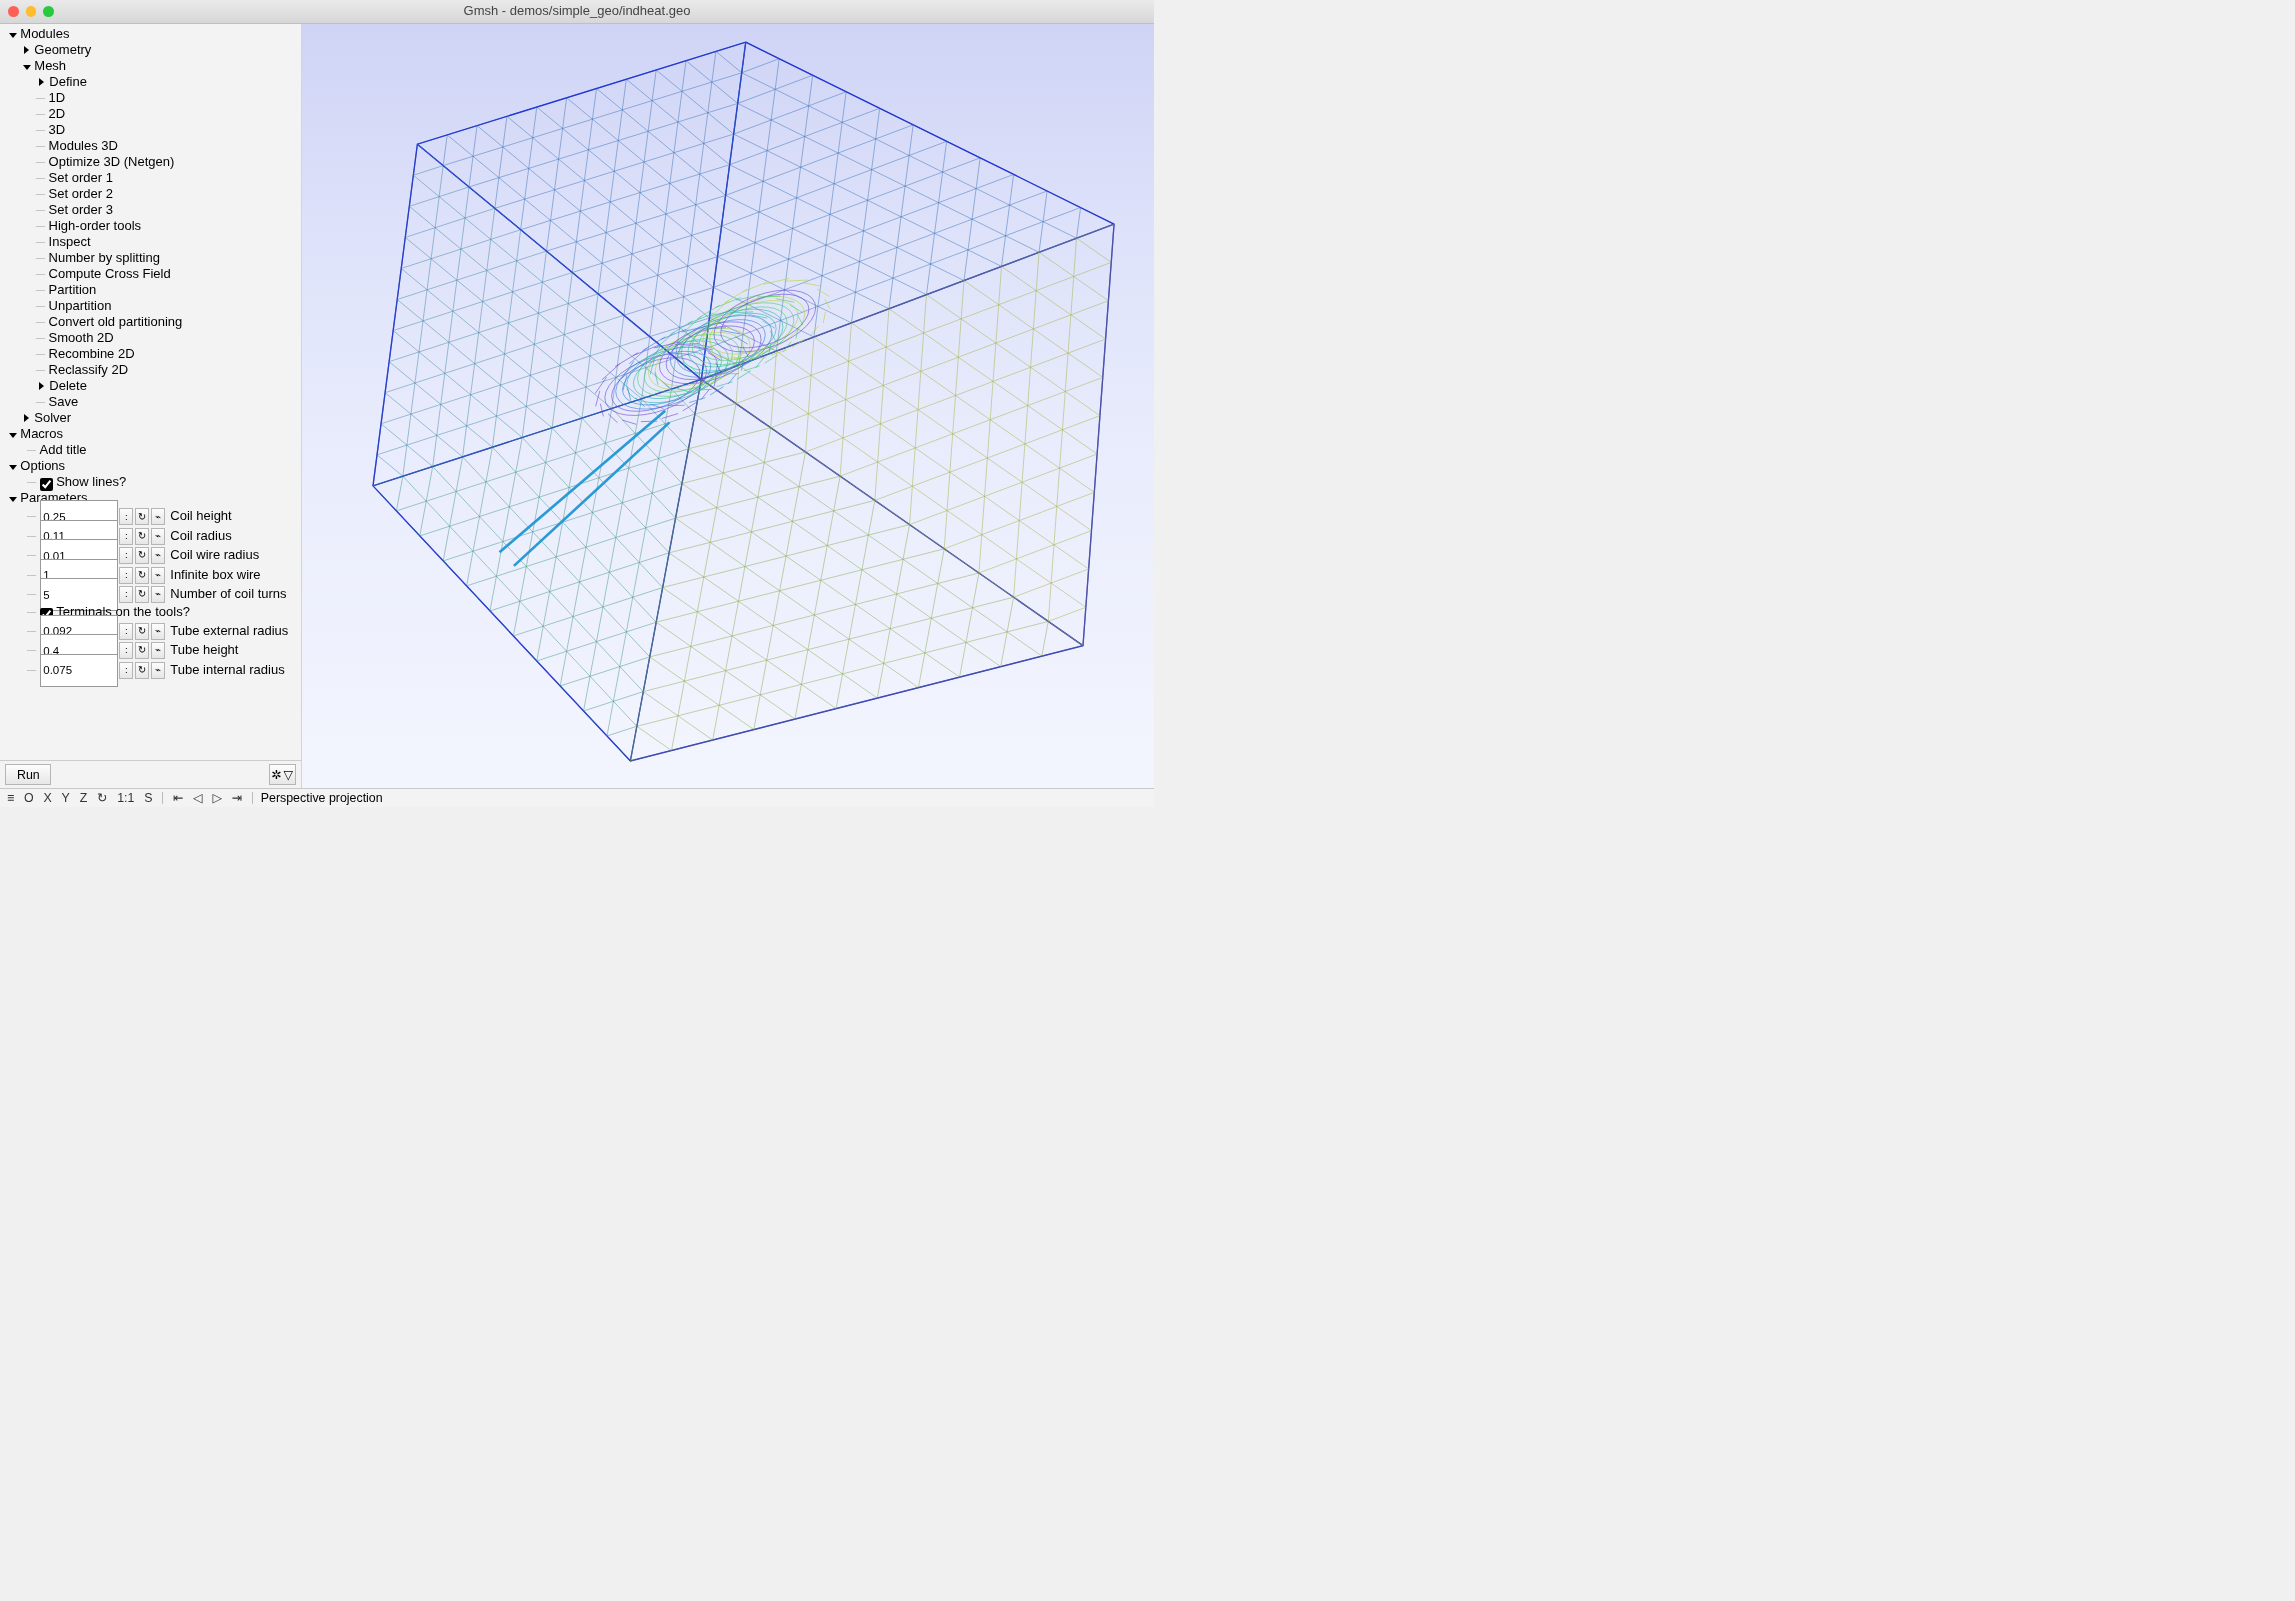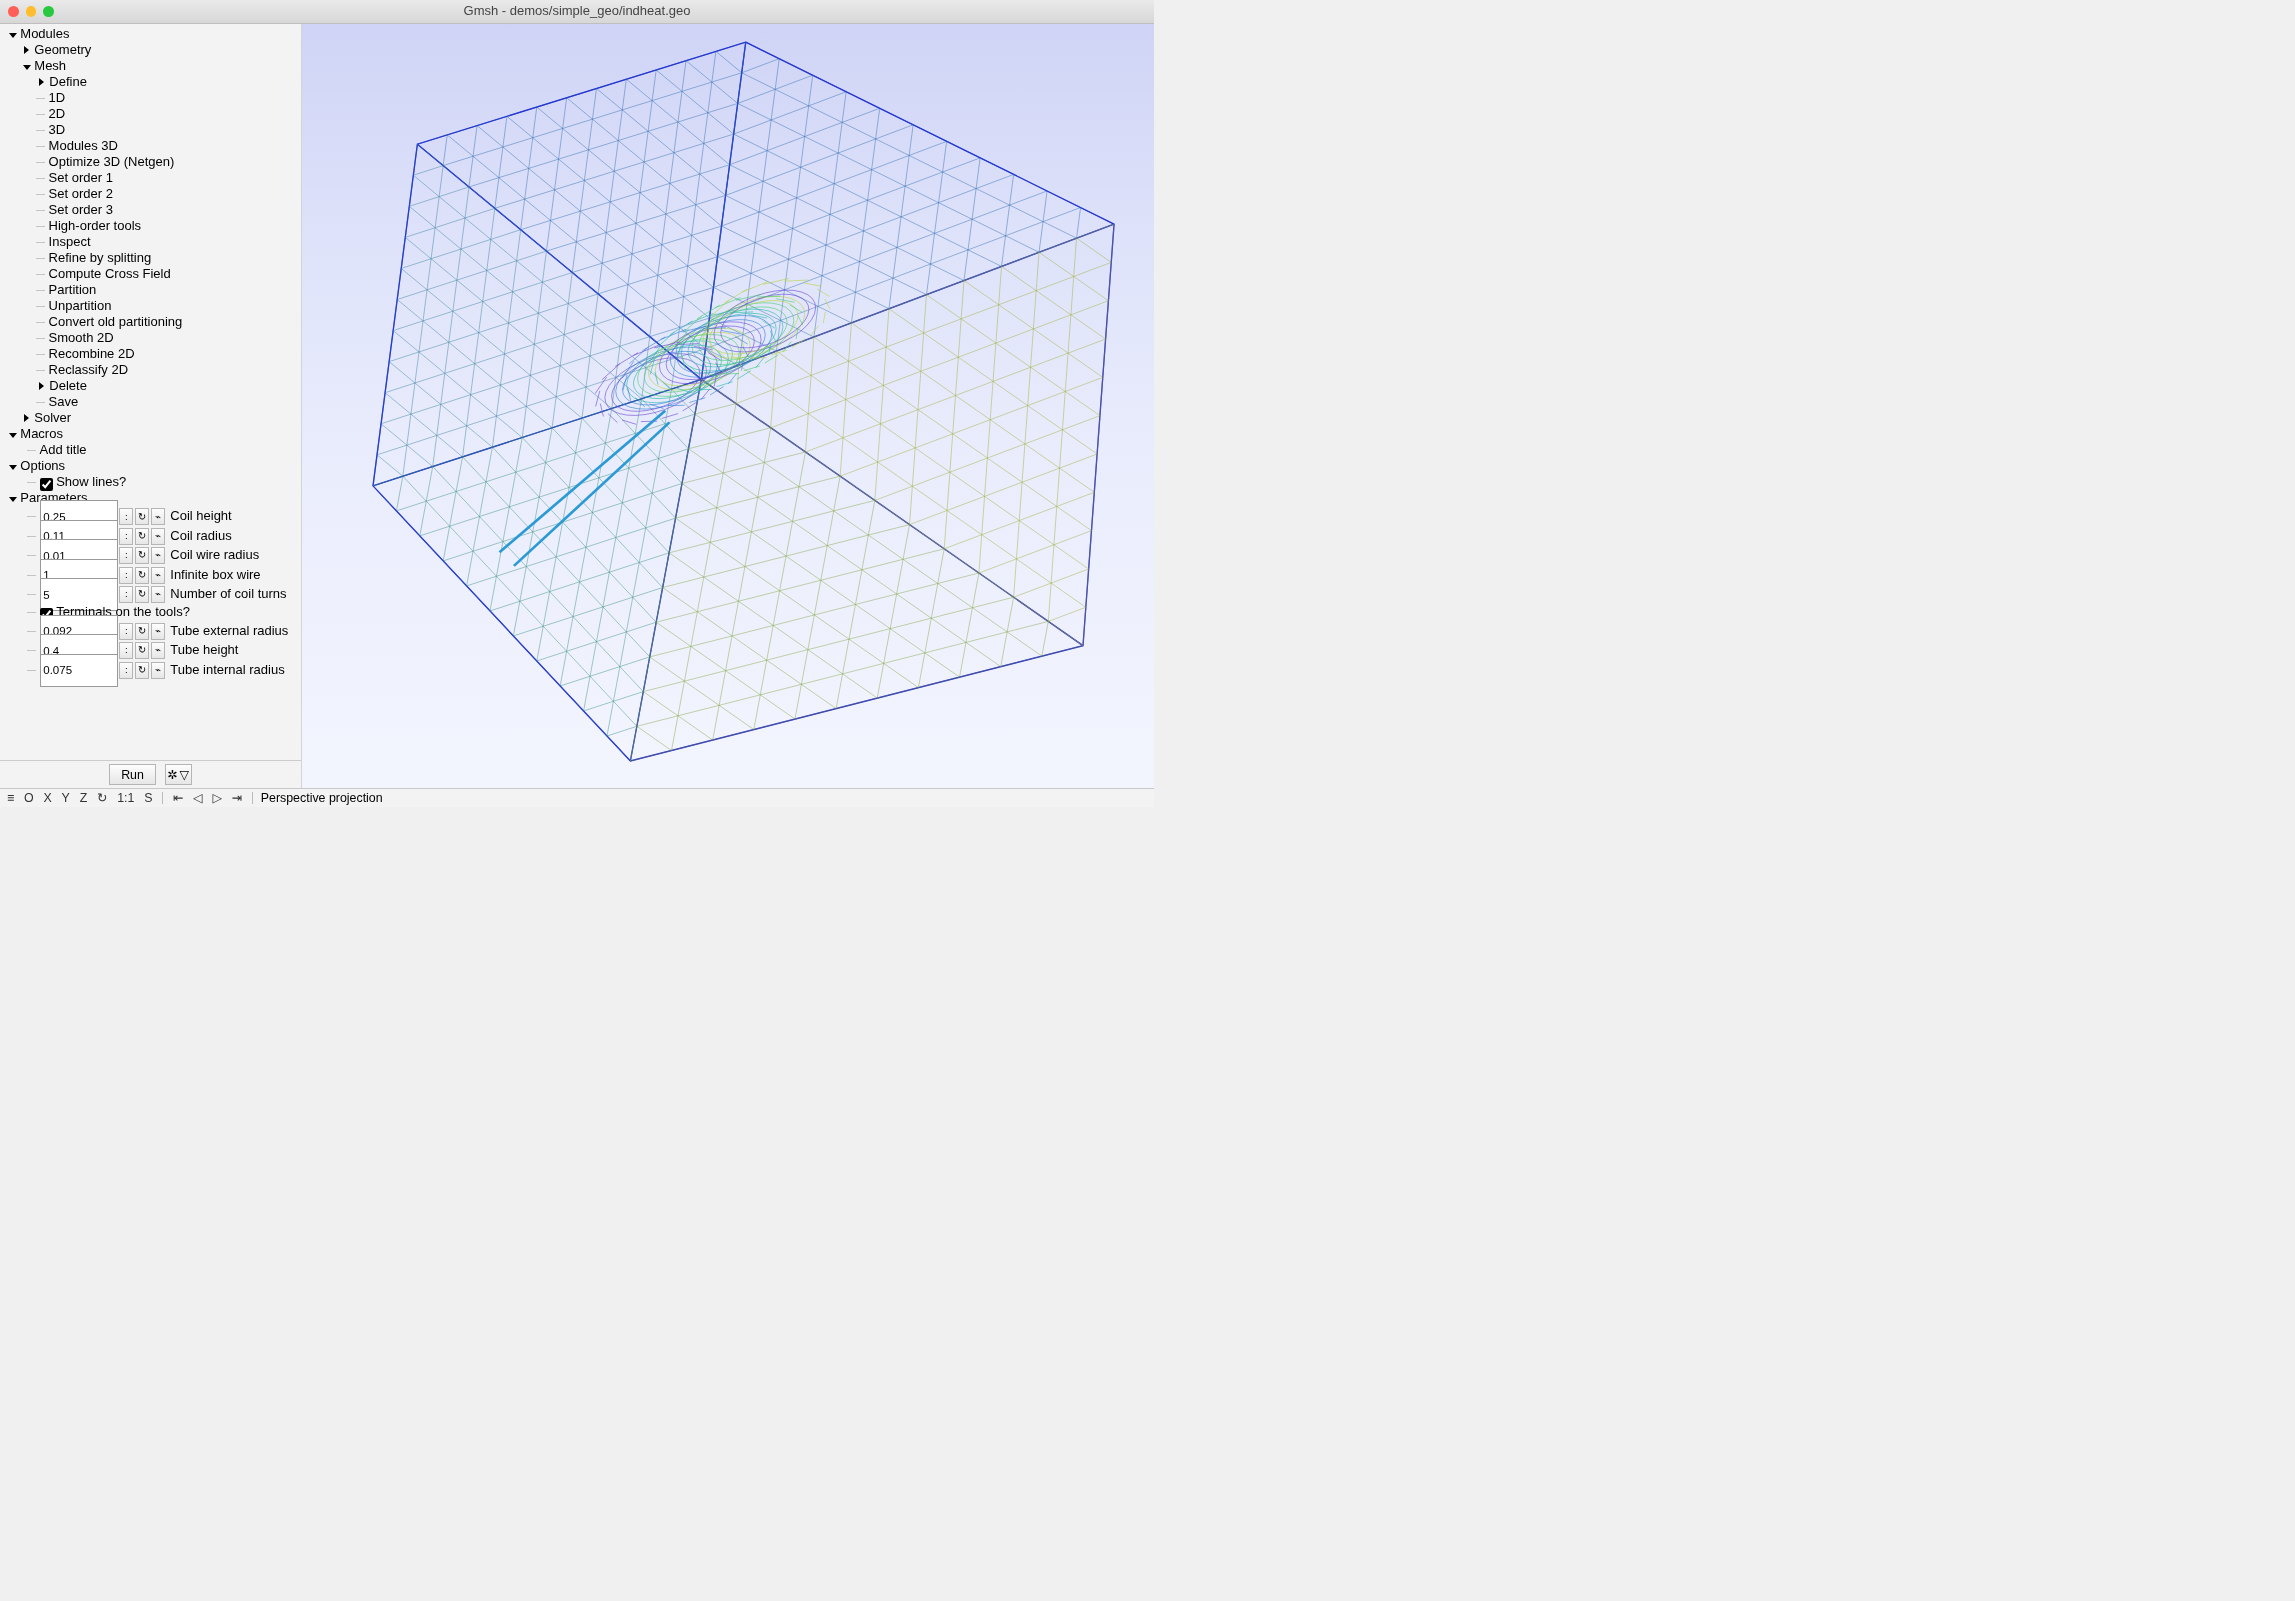--- a/index.html
+++ b/index.html
@@ -17,21 +17,21 @@
   .ind{display:inline-block;position:relative}
   .arrow{display:inline-block;width:11.5px;text-align:center;margin:0 1.8px 0 0}
   .arrow.d::before{content:"";display:inline-block;border-left:4.4px solid transparent;border-right:4.4px solid transparent;border-top:5.3px solid #000}
   .arrow.r::before{content:"";display:inline-block;border-top:4.4px solid transparent;border-bottom:4.4px solid transparent;border-left:5.3px solid #000}
   .dash::before{content:"";display:inline-block;width:9px;height:0;border-top:0.9px solid var(--treeline);vertical-align:middle;margin:0 3.6px 0 0}
   input[type=checkbox]{margin:0 3.6px 0 0;accent-color:#000}
   .param{display:flex;align-items:center;height:18.6px;margin:0.9px 0}
   .pin{width:78px;height:33px;font:11.5px Helvetica;padding:0 2.7px;border:0.9px solid #999;background:#fff}
   .sb{width:14px;height:17px;border:0.9px solid var(--btn-b);background:linear-gradient(#fdfdfd,#e6e6e6);margin-left:1.8px;display:inline-flex;align-items:center;justify-content:center;font-size:9.8px}
   .plbl{margin-left:5.3px}
-  .runbar{height:28px;display:flex;align-items:center;justify-content:center;gap:9px;padding:0 5.3px;border-top:0.9px solid #ccc}
+  .runbar{height:28px;display:flex;align-items:center;justify-content:space-between;gap:9px;padding:0 5.3px;border-top:0.9px solid #ccc}
   .btn{height:21px;padding:0 10.7px;border:0.9px solid var(--btn-b);background:linear-gradient(#fdfdfd,#e6e6e6);font:12.4px Helvetica}
   .gear{width:27px;font-size:12.4px;display:inline-flex;align-items:center;justify-content:center;gap:1.8px}
   .view{flex:1;position:relative;background:linear-gradient(180deg,#cfd4f6,#dfe3fa 30%,#e9ecfc 55%,#f3f5fe)}
   .view svg{position:absolute;inset:0;width:100%;height:100%}
   .axes{position:absolute;right:10.7px;bottom:36px;font:14px Helvetica;}
   .statusbar{height:19.5px;background:#f3f3f3;border-top:0.9px solid #c8c8c8;display:flex;align-items:center;padding:0 5.3px;font-size:12.4px;gap:6.2px}
   .sbtn{padding:0 1.8px;color:#333}
   .vsep{width:0.9px;height:12.4px;background:#bbb;margin:0 1.8px}
 </style>
 </head>
@@ -118,21 +118,21 @@
             <span>High-order tools</span>
           </div>
           <div class="row">
             <span class="ind" style="width:36px"></span>
             <span class="dash"></span>
             <span>Inspect</span>
           </div>
           <div class="row">
             <span class="ind" style="width:36px"></span>
             <span class="dash"></span>
-            <span>Refine by splitting</span>
+            <span>Number by splitting</span>
           </div>
           <div class="row">
             <span class="ind" style="width:36px"></span>
             <span class="dash"></span>
             <span>Compute Cross Field</span>
           </div>
           <div class="row">
             <span class="ind" style="width:36px"></span>
             <span class="dash"></span>
             <span>Partition</span>

